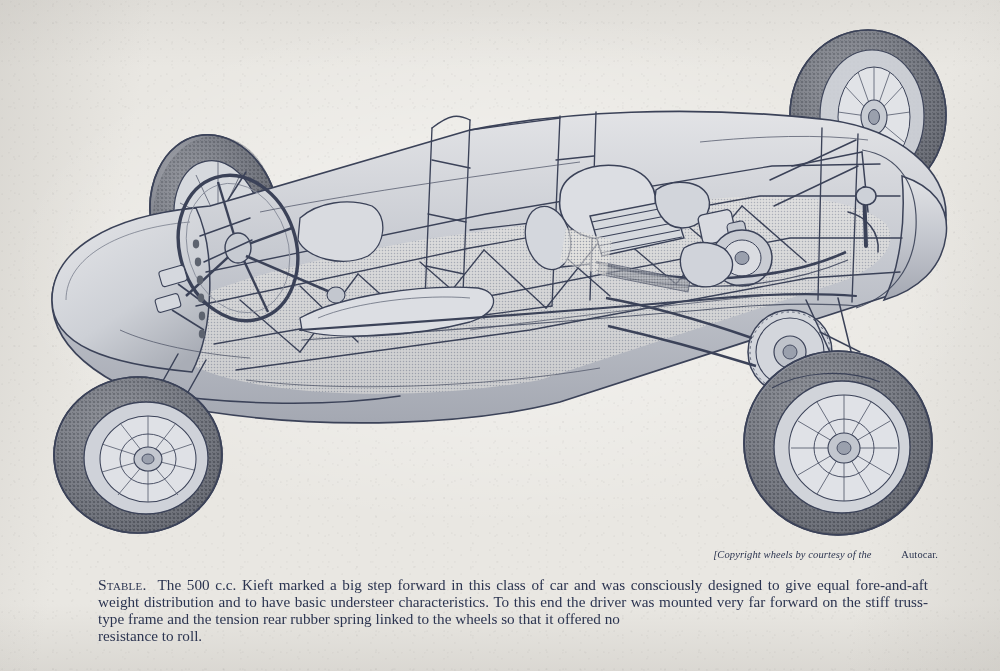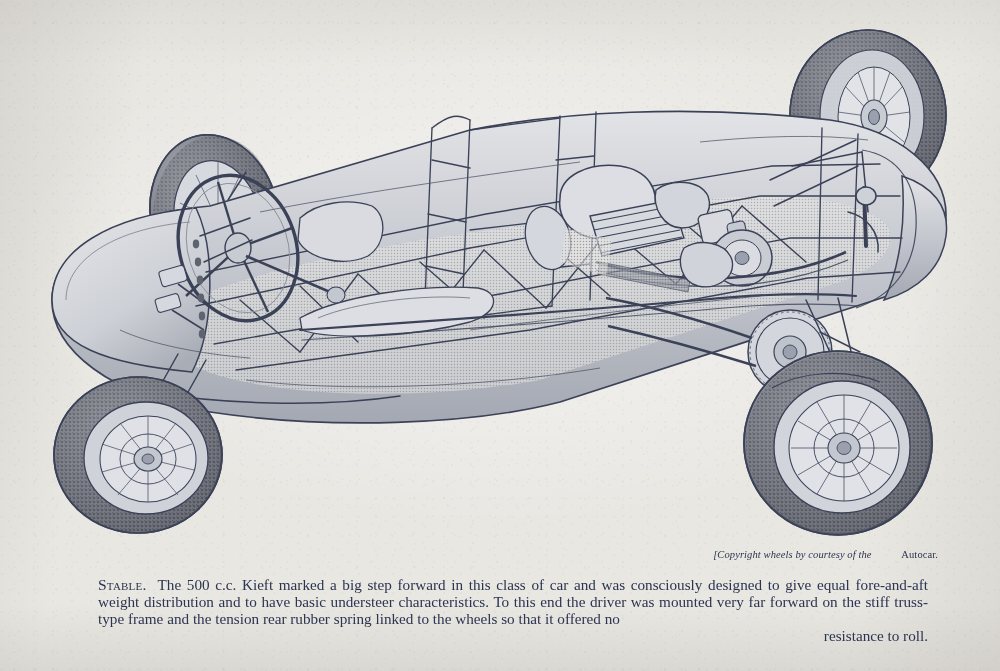--- a/index.html
+++ b/index.html
@@ -68,21 +68,21 @@
     text-align: justify;
     text-justify: inter-word;
   }
   #caption .smallcaps {
     font-variant: small-caps;
     font-size: 15.6px;
     letter-spacing: 0.2px;
   }
   #caption .last-line {
     display: block;
-    text-align: right;
+    text-align: left;
     margin-top: 0;
   }
   #caption .body-text { display: inline; }
 </style>
 </head>
 <body>
 
 <div id="page">
 
   <div id="paper-grain"></div>

